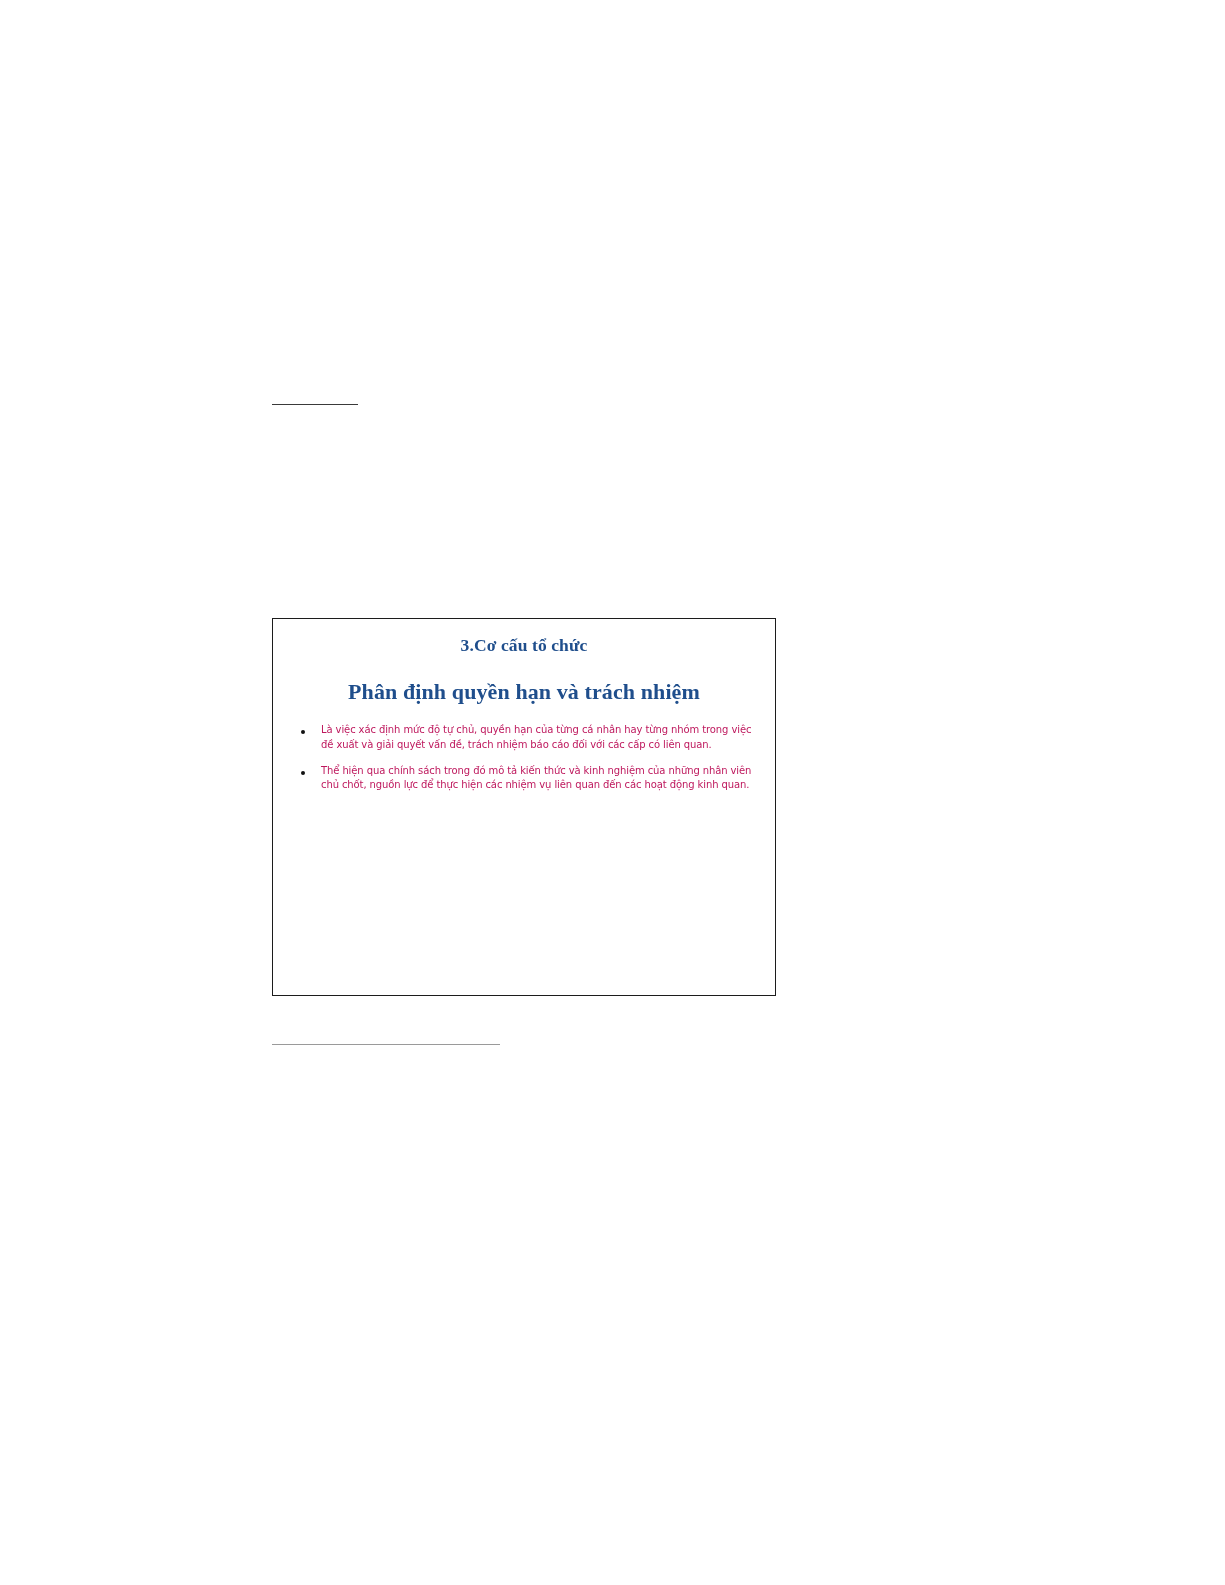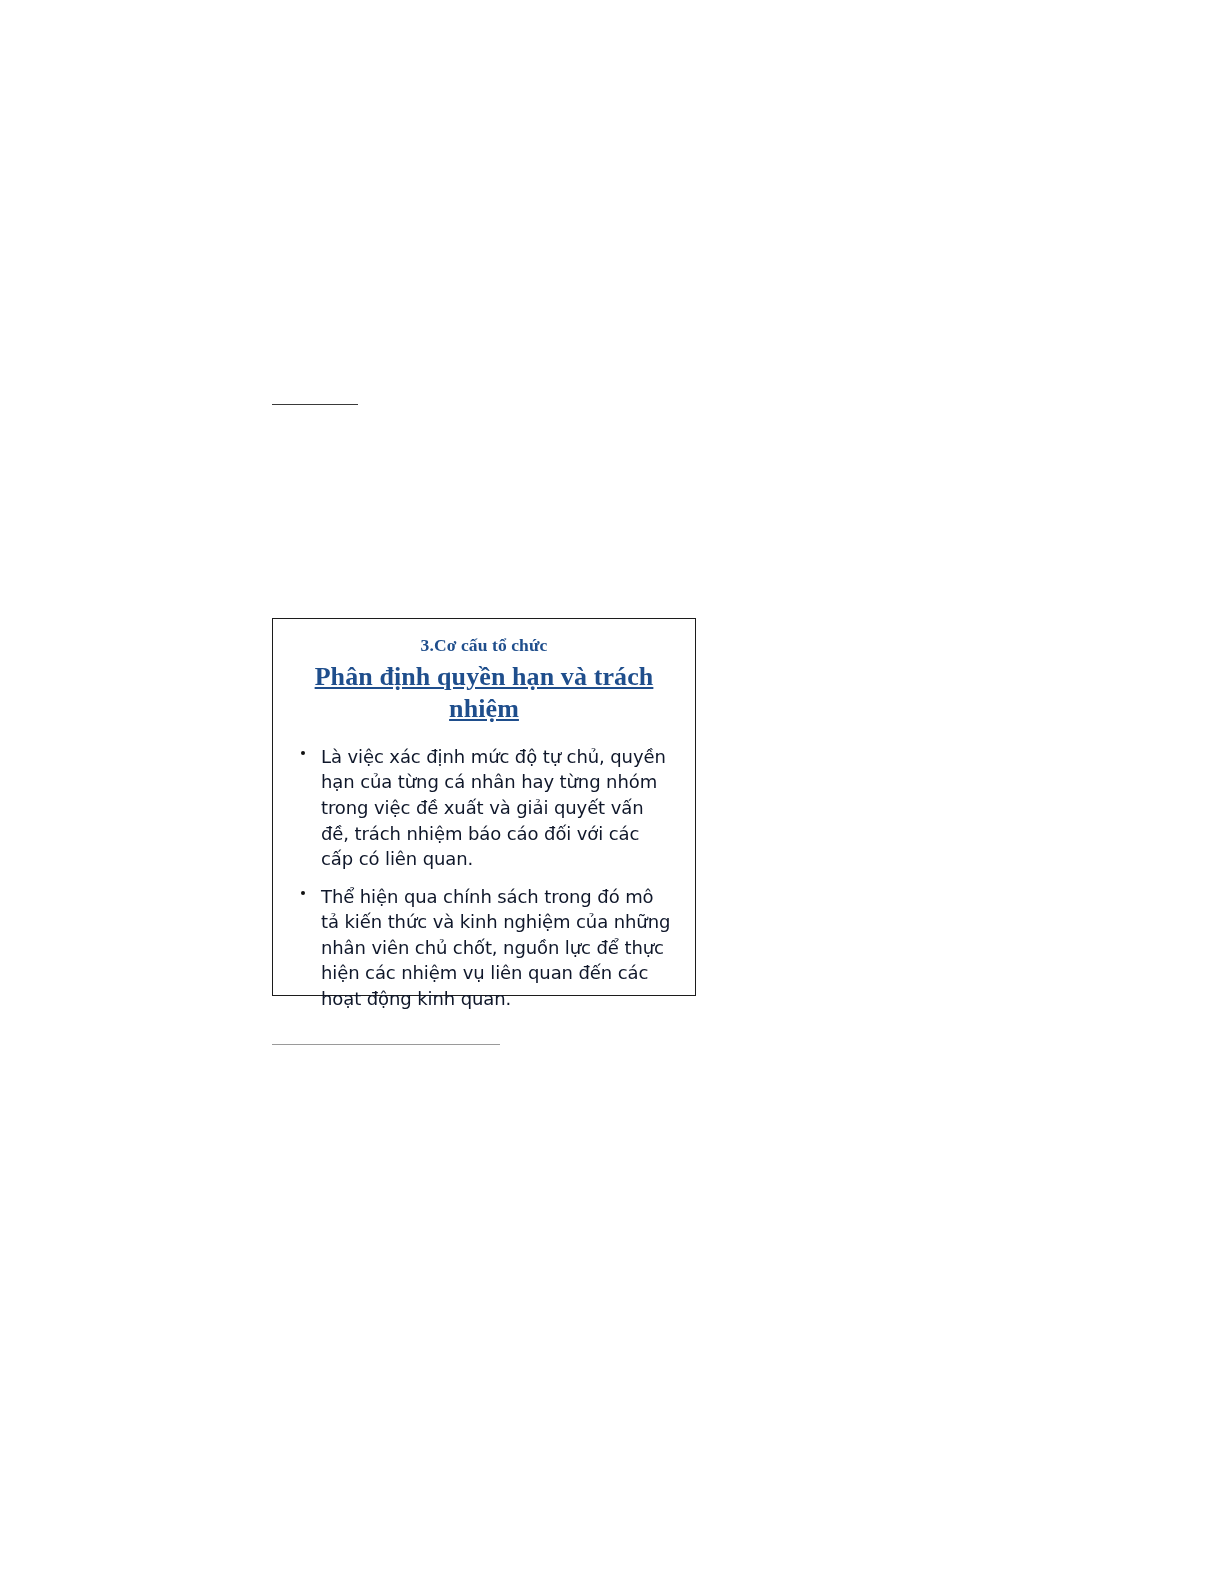--- a/index.html
+++ b/index.html
@@ -40,58 +40,57 @@
     width: 228px;
     height: 0;
     border-top: 1px solid #9a9a9a;
   }
 
   
   .slide {
     position: absolute;
     left: 272px;
     top: 618px;
-    width: 424px;
+    width: 504px;
     height: 378px;
     border: 1.6px solid #1c1c1c;
     background: #ffffff;
     box-sizing: border-box;
     padding: 16px 22px 0 22px;
   }
 
   .slide-title {
     text-align: center;
     color: #1f4e8c;
     font-family: "Liberation Serif", serif;
     font-weight: bold;
     font-size: 17.5px;
     line-height: 1.25;
     letter-spacing: 0.1px;
     margin: 0;
   }
   .slide-title .line2 {
     display: block;
-    font-size: 26px;
-    margin-top: 4px;
-    text-decoration: underline;
+    font-size: 22px;
+    margin-top: 21px;
   }
 
   .bullets {
     margin: 18px 0 0 0;
     padding: 0;
     list-style: none;
   }
   .bullets li {
     position: relative;
     padding-left: 26px;
     margin-bottom: 12px;
     font-family: "DejaVu Sans", sans-serif;
-    font-size: 18px;
+    font-size: 10px;
     line-height: 1.42;
-    color: #0f172a;
+    color: #be185d;
     letter-spacing: -0.1px;
   }
   .bullets li .dot {
     position: absolute;
     left: 6px;
     top: 7px;
     width: 4px;
     height: 4px;
     border-radius: 50%;
     background: #111111;

